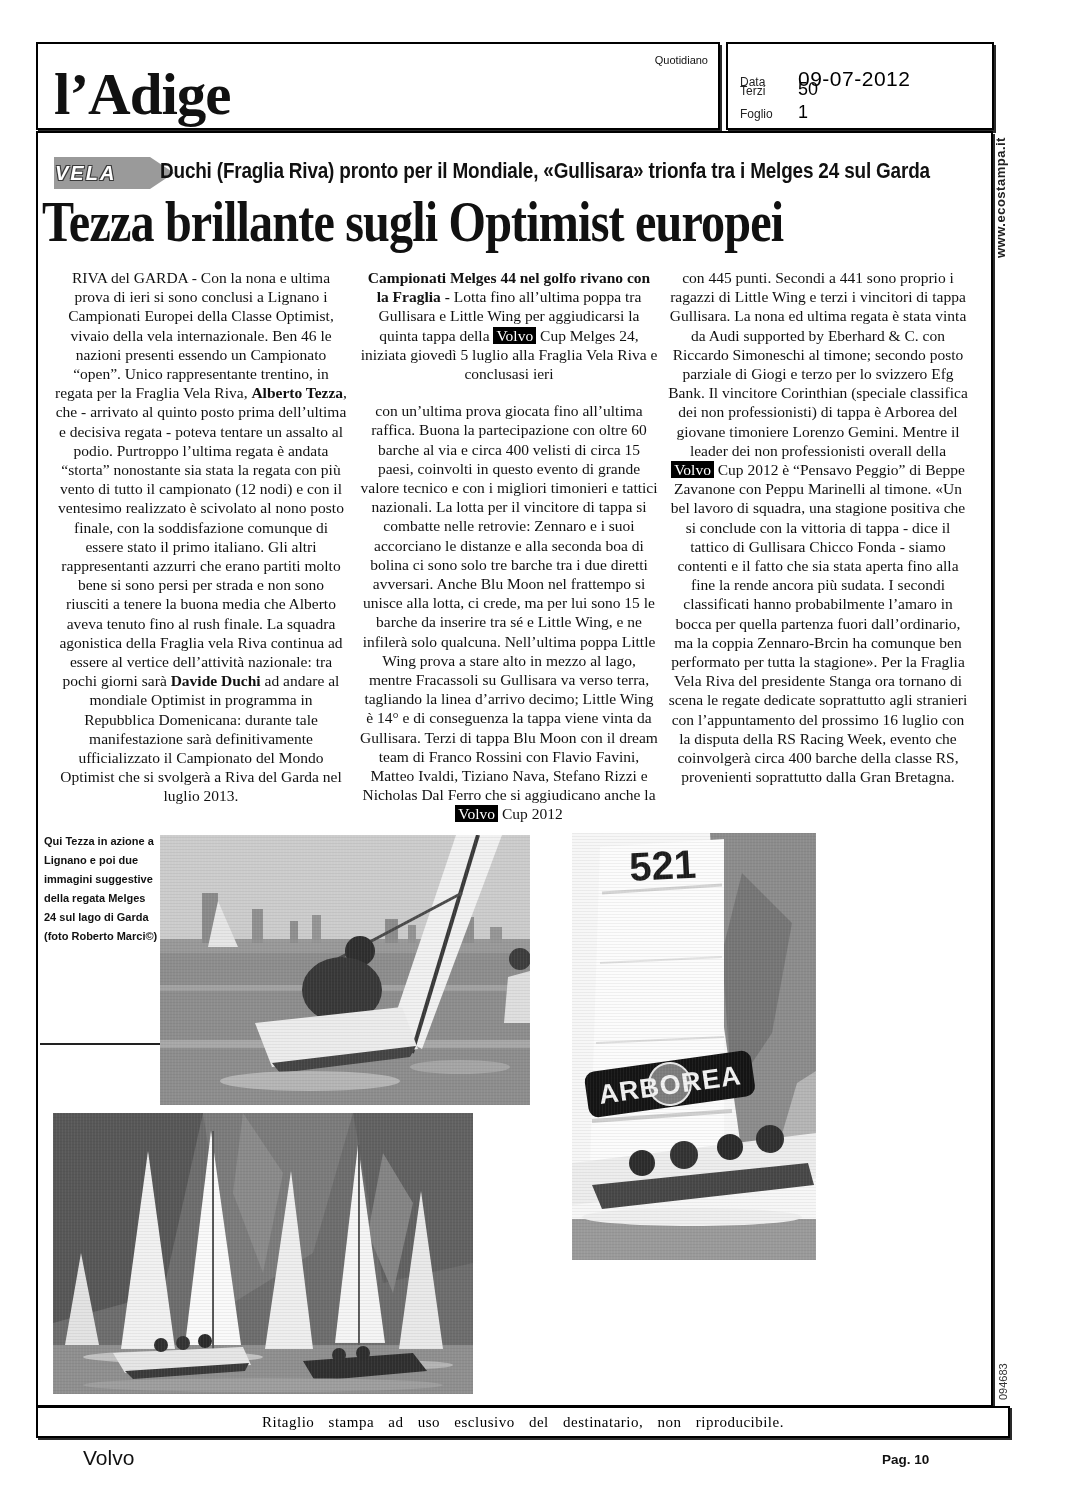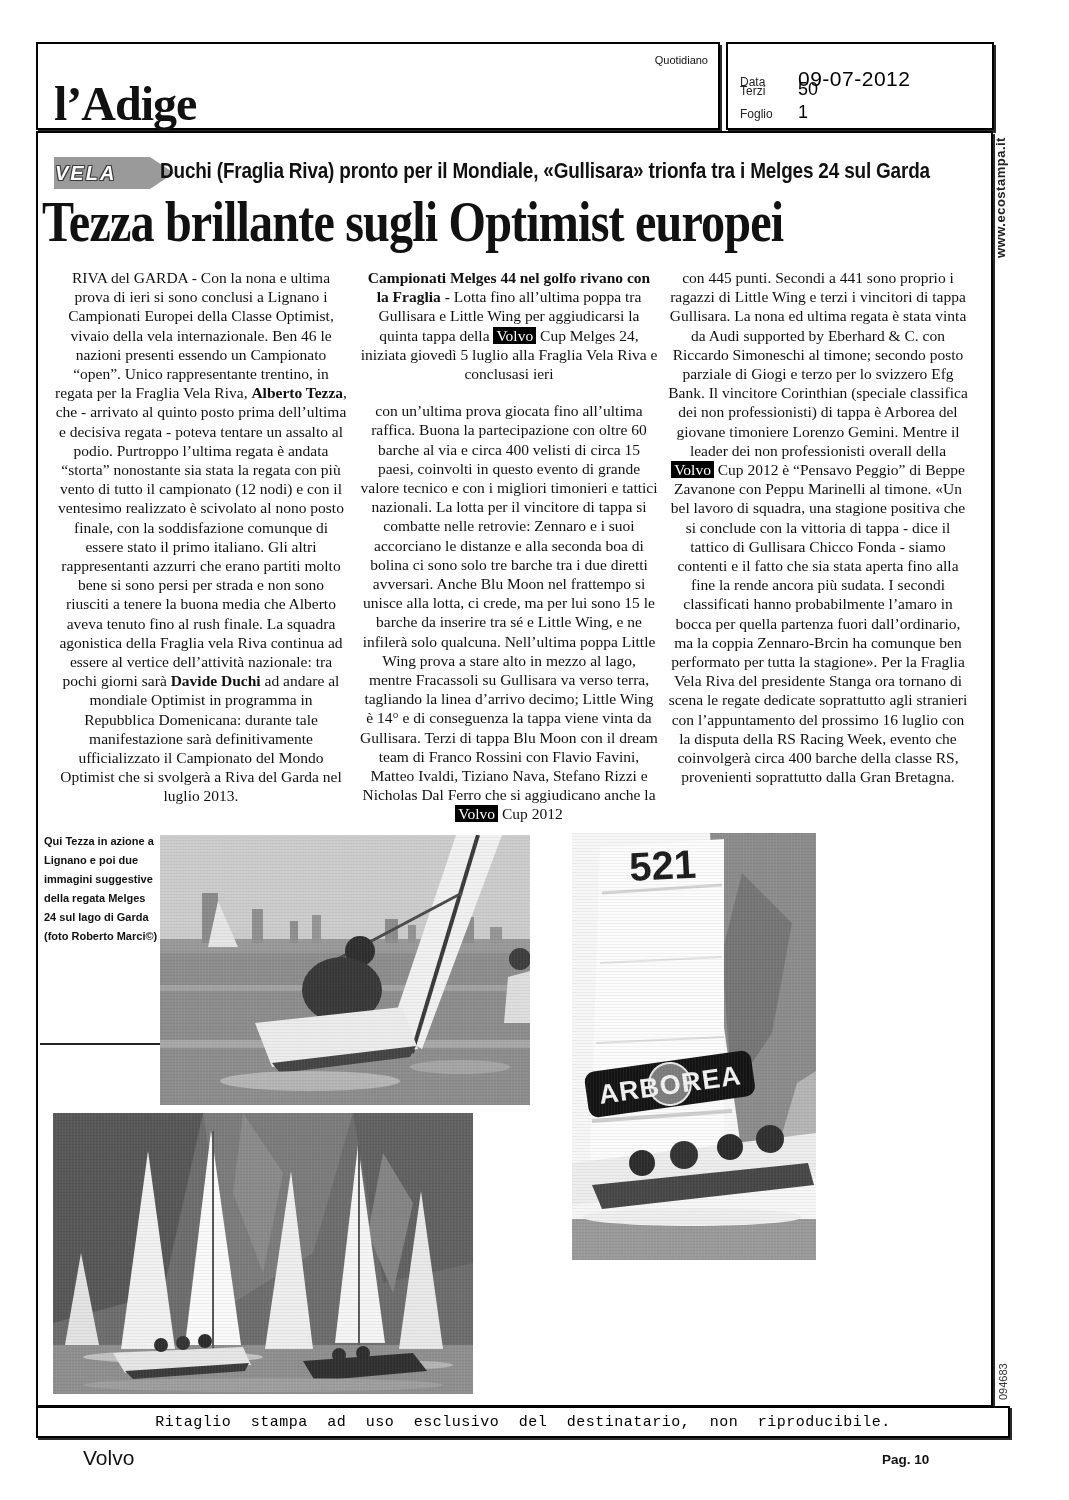--- a/index.html
+++ b/index.html
@@ -2,22 +2,22 @@
 <html><head>
 <meta charset="utf-8">
 <style>
   html,body{margin:0;padding:0;background:#ffffff;}
   .page{position:relative;width:1069px;height:1500px;background:#ffffff;overflow:hidden;
         font-family:"Liberation Serif","DejaVu Serif",serif;color:#111;}
 
   
   .hbox{position:absolute;border:2px solid #000;background:#fff;box-shadow:2px 3px 0 #2a2a2a;}
   .box-masthead{left:36px;top:42px;width:680px;height:84px;}
-  .masthead{position:absolute;left:16px;top:32px;font-family:"Liberation Serif",serif;
-            font-weight:bold;font-size:48px;letter-spacing:-1px;text-align:center;}
+  .masthead{position:absolute;left:16px;top:16px;font-family:"Liberation Serif",serif;
+            font-weight:bold;font-size:59px;letter-spacing:-1px;text-align:center;}
   .periodicity{position:absolute;right:10px;top:10px;font-family:Liberation Sans, sans-serif;
             font-size:11px;}
   .box-meta{left:726px;top:42px;width:264px;height:84px;font-family:"Liberation Sans","DejaVu Sans",sans-serif;}
   .meta-row{position:absolute;left:12px;display:flex;align-items:baseline;}
   .meta-label{width:58px;font-size:12px;color:#222;}
   .meta-value{font-size:18px;color:#000000;}
   .meta-value.big{font-size:21px;letter-spacing:0.5px;}
 
   
   .mainbox{position:absolute;left:36px;top:131px;width:953px;height:1272px;border:2px solid #000;
@@ -59,21 +59,21 @@
         background:repeating-linear-gradient(0deg,rgba(0,0,0,0.05) 0 1px,transparent 1px 3px),
                    repeating-linear-gradient(90deg,rgba(255,255,255,0.05) 0 1px,transparent 1px 3px);}
   .photo-a{left:160px;top:835px;width:370px;height:270px;}
   .photo-b{left:572px;top:833px;width:244px;height:427px;background:#fff;}
   .photo-c{left:53px;top:1113px;width:420px;height:281px;}
   .photo svg{display:block;}
 
   
   .disclaimer-box{position:absolute;left:36px;top:1406px;width:970px;height:28px;border:2px solid #000;
         box-shadow:2px 2px 0 #2a2a2a;background:#fff;display:flex;align-items:center;justify-content:center;}
-  .disclaimer{font-family:Liberation Mono, monospace;font-size:15px;
+  .disclaimer{font-family:Liberation Serif, serif;font-size:15px;
         word-spacing:10px;letter-spacing:0.5px;color:#000;}
   .client{position:absolute;left:83px;top:1446px;font-family:"Liberation Sans","DejaVu Sans",sans-serif;
         font-size:21px;color:#111;}
   .page-ref{position:absolute;left:882px;top:1452px;font-family:"Liberation Sans","DejaVu Sans",sans-serif;
         font-weight:bold;font-size:13.5px;}
 
   
   .v-text{position:absolute;writing-mode:vertical-rl;transform:rotate(180deg);
         font-family:"Liberation Sans","DejaVu Sans",sans-serif;color:#222;}
   .watermark{left:993px;top:140px;height:118px;font-size:13px;font-weight:bold;letter-spacing:0.5px;}

